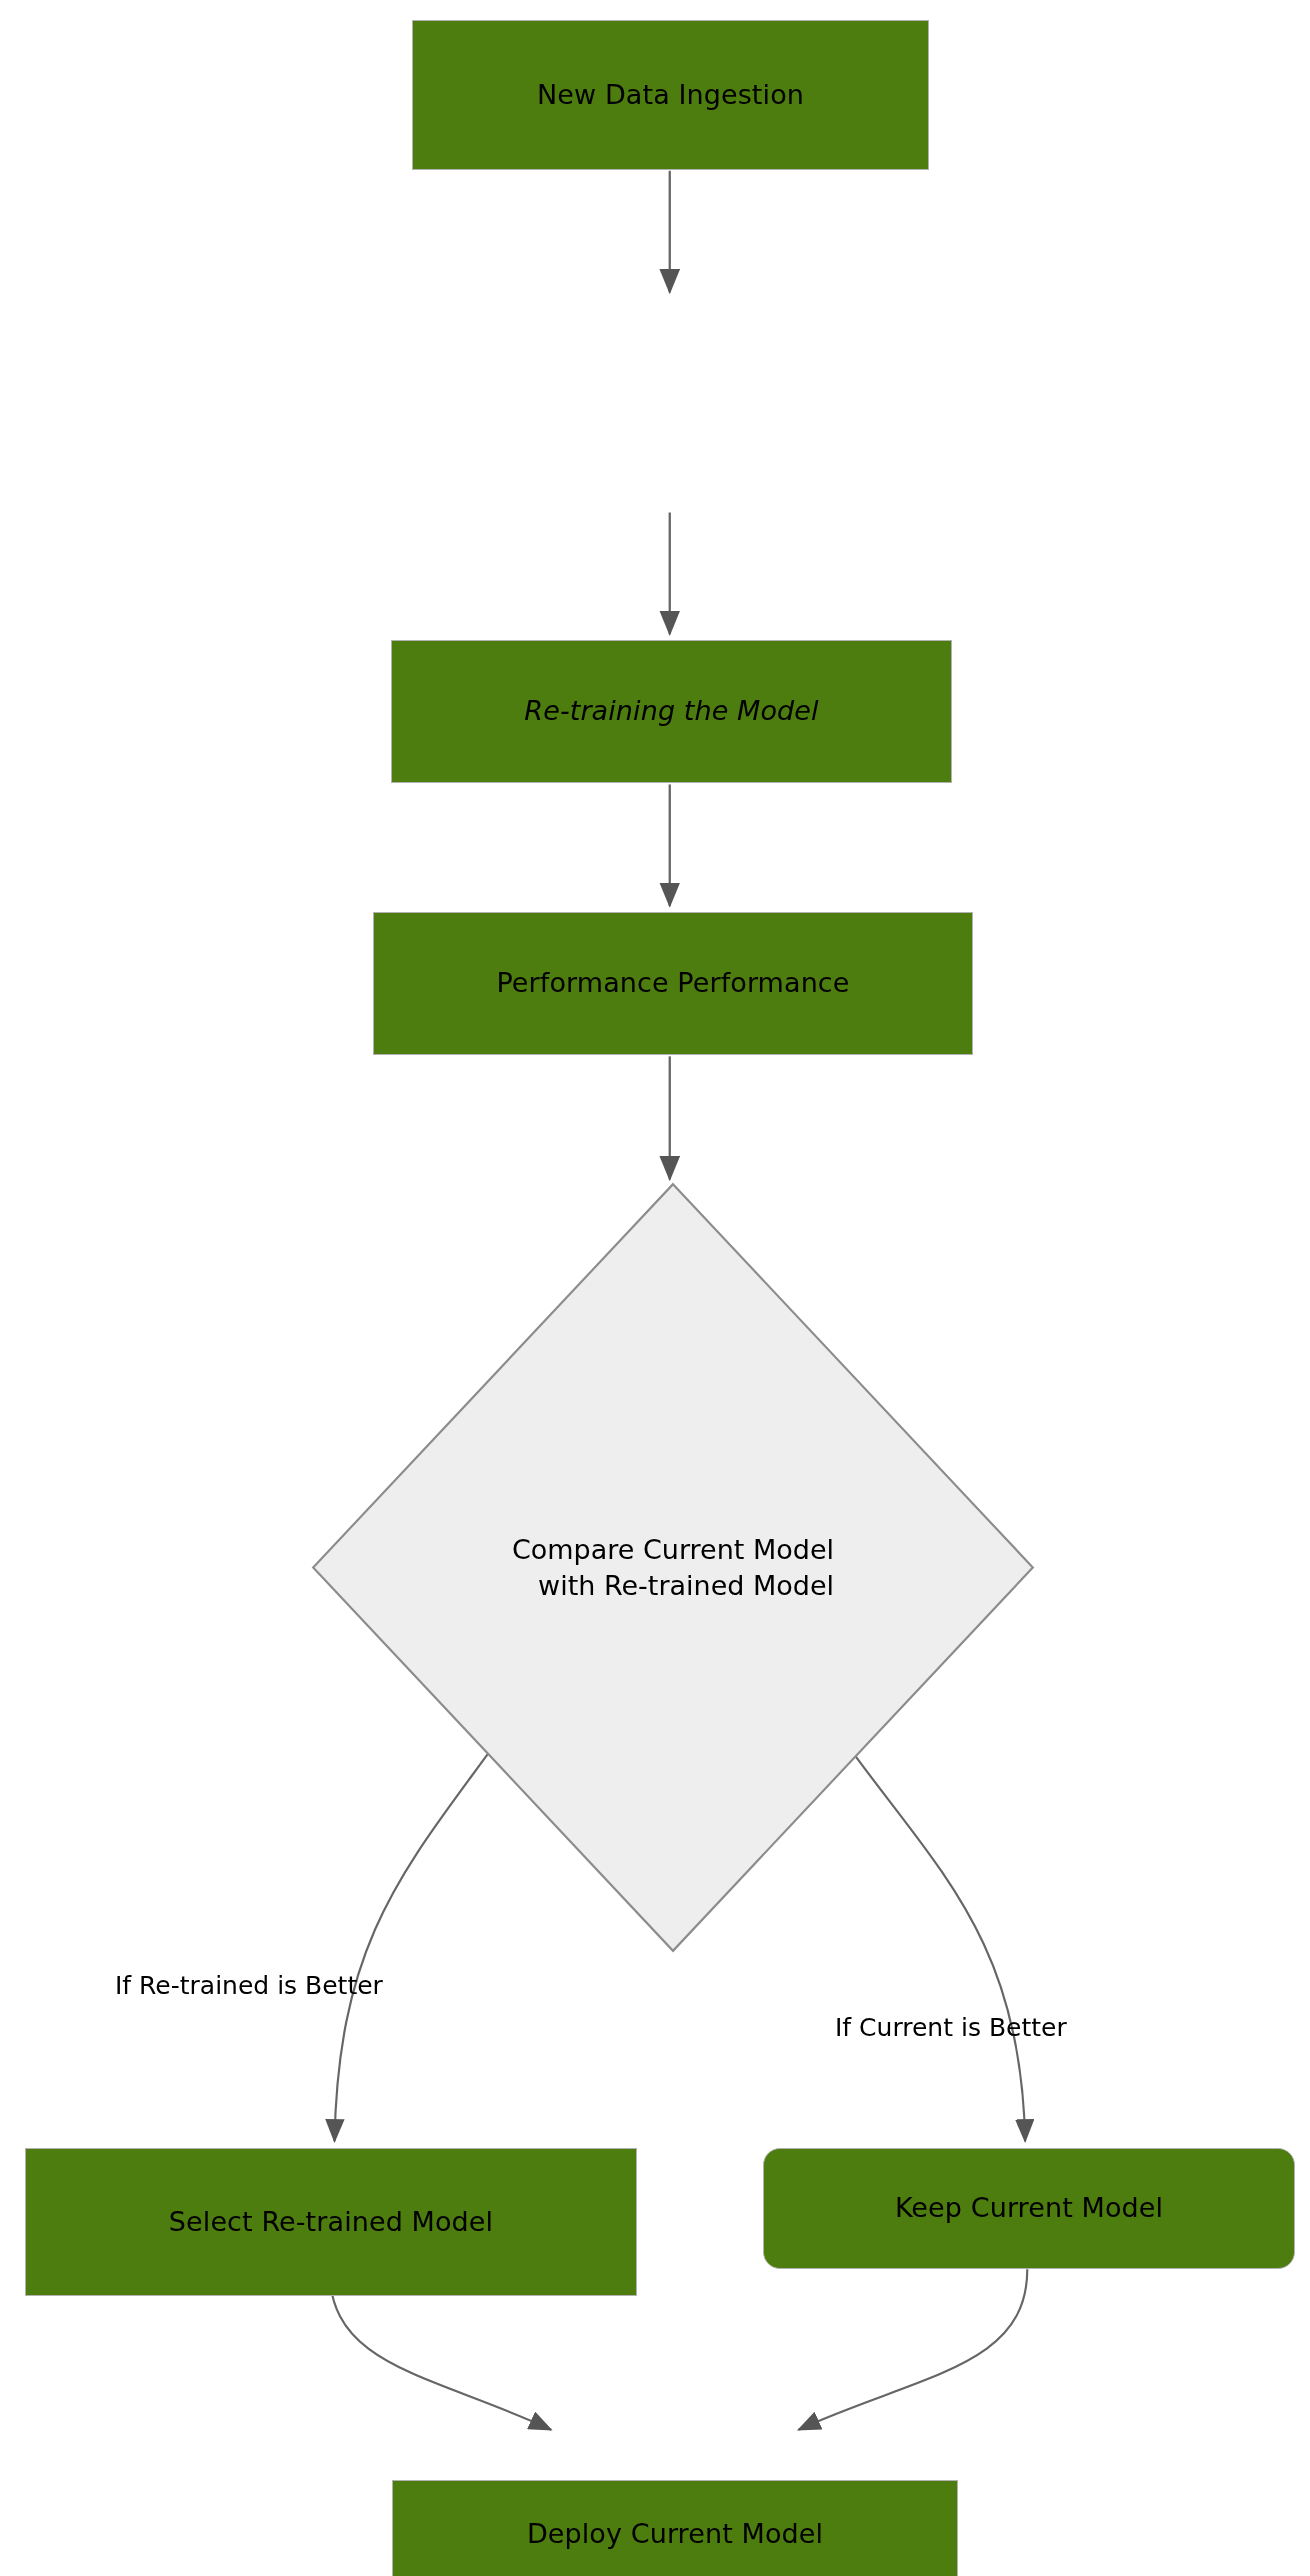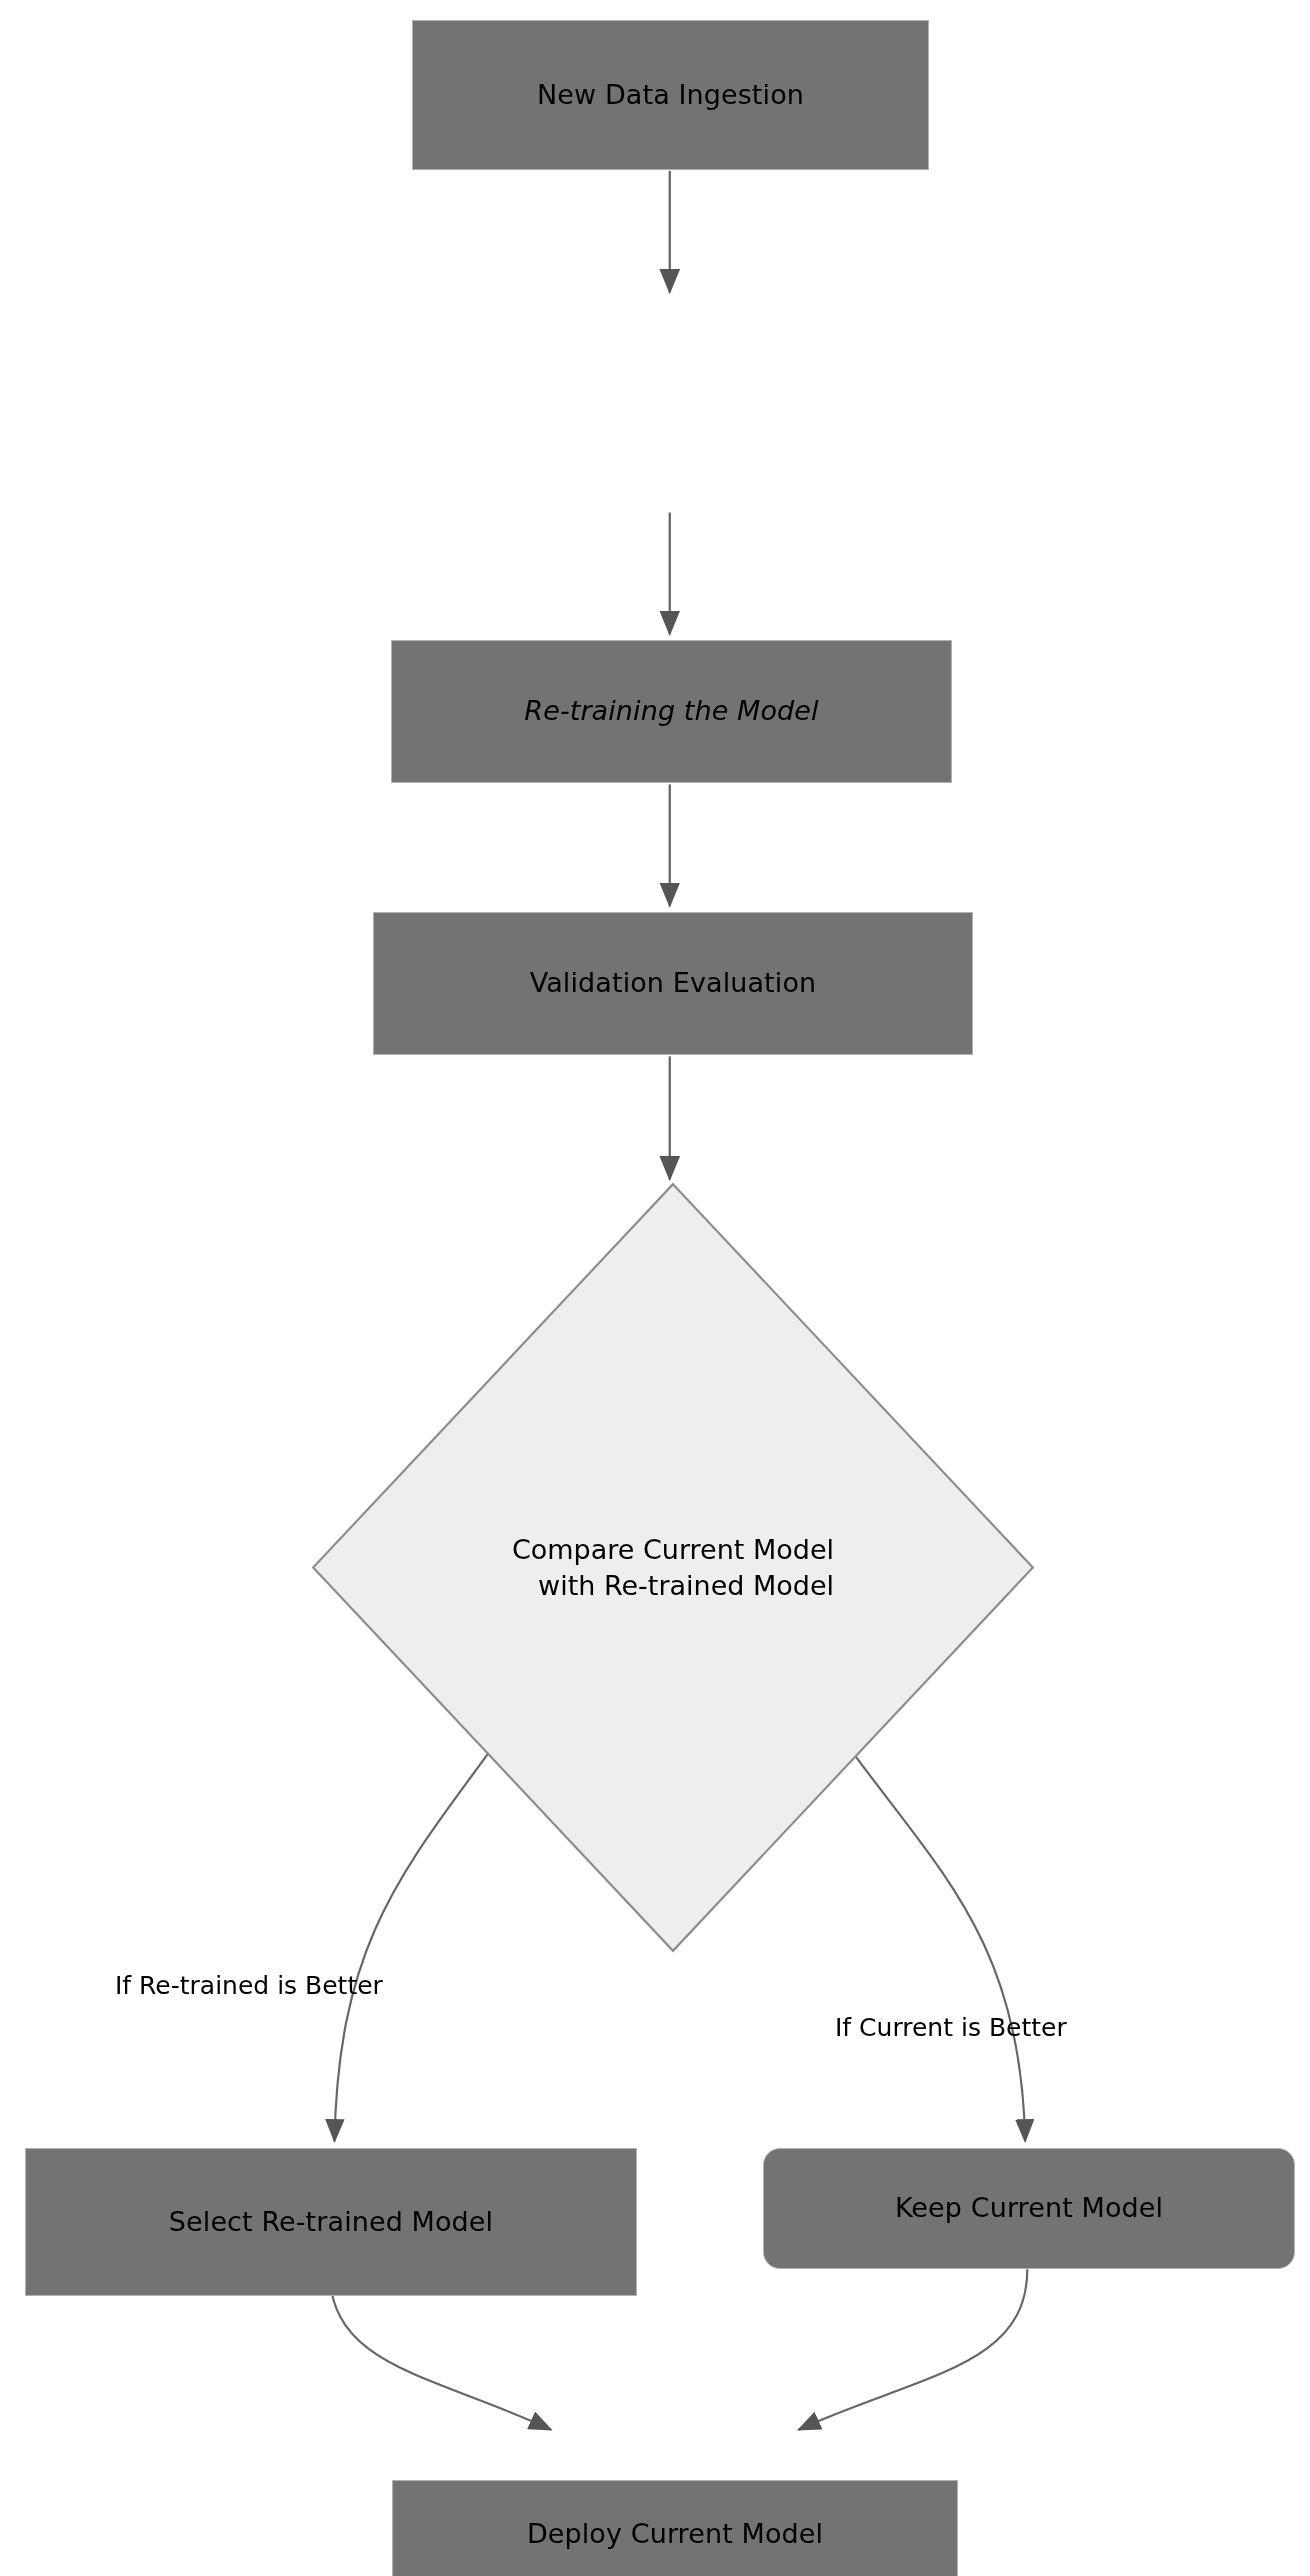--- a/index.html
+++ b/index.html
@@ -24,21 +24,21 @@
     height: 2576px;
     pointer-events: none;
   }
   .node {
     position: absolute;
     box-sizing: border-box;
     display: flex;
     align-items: center;
     justify-content: center;
     text-align: center;
-    background: #737373;
+    background: #4d7c0f;
     border: 1.4px solid #b2b2b2;
     color: #000000;
     font-size: 27px;
     font-weight: 400;
     line-height: 1.28;
     letter-spacing: 0.1px;
     z-index: 2;
   }
   .node-label {
     display: block;
@@ -110,21 +110,21 @@
   <div class="node" style="left:412px; top:20px; width:517px; height:150px;">
     <span class="node-label">New Data Ingestion</span>
   </div>
 
 
   <div class="node" style="left:391px; top:640px; width:561px; height:143px;font-style:italic;">
     <span class="node-label">Re-training the Model</span>
   </div>
 
   <div class="node" style="left:373px; top:912px; width:600px; height:143px;">
-    <span class="node-label">Validation Evaluation</span>
+    <span class="node-label">Performance Performance</span>
   </div>
 
   <div class="decision" style="left:311px; top:1182px; width:724px; height:771px;">
     <svg class="diamond-shape" viewBox="0 0 1006 1072" preserveAspectRatio="none" aria-hidden="true">
       <polygon points="503,3 1003,536 503,1069 3,536" fill="#eeeeee" stroke="#8c8c8c" stroke-width="3"></polygon>
     </svg>
     <span class="node-label">Compare Current Model
 with Re-trained Model</span>
   </div>
 

